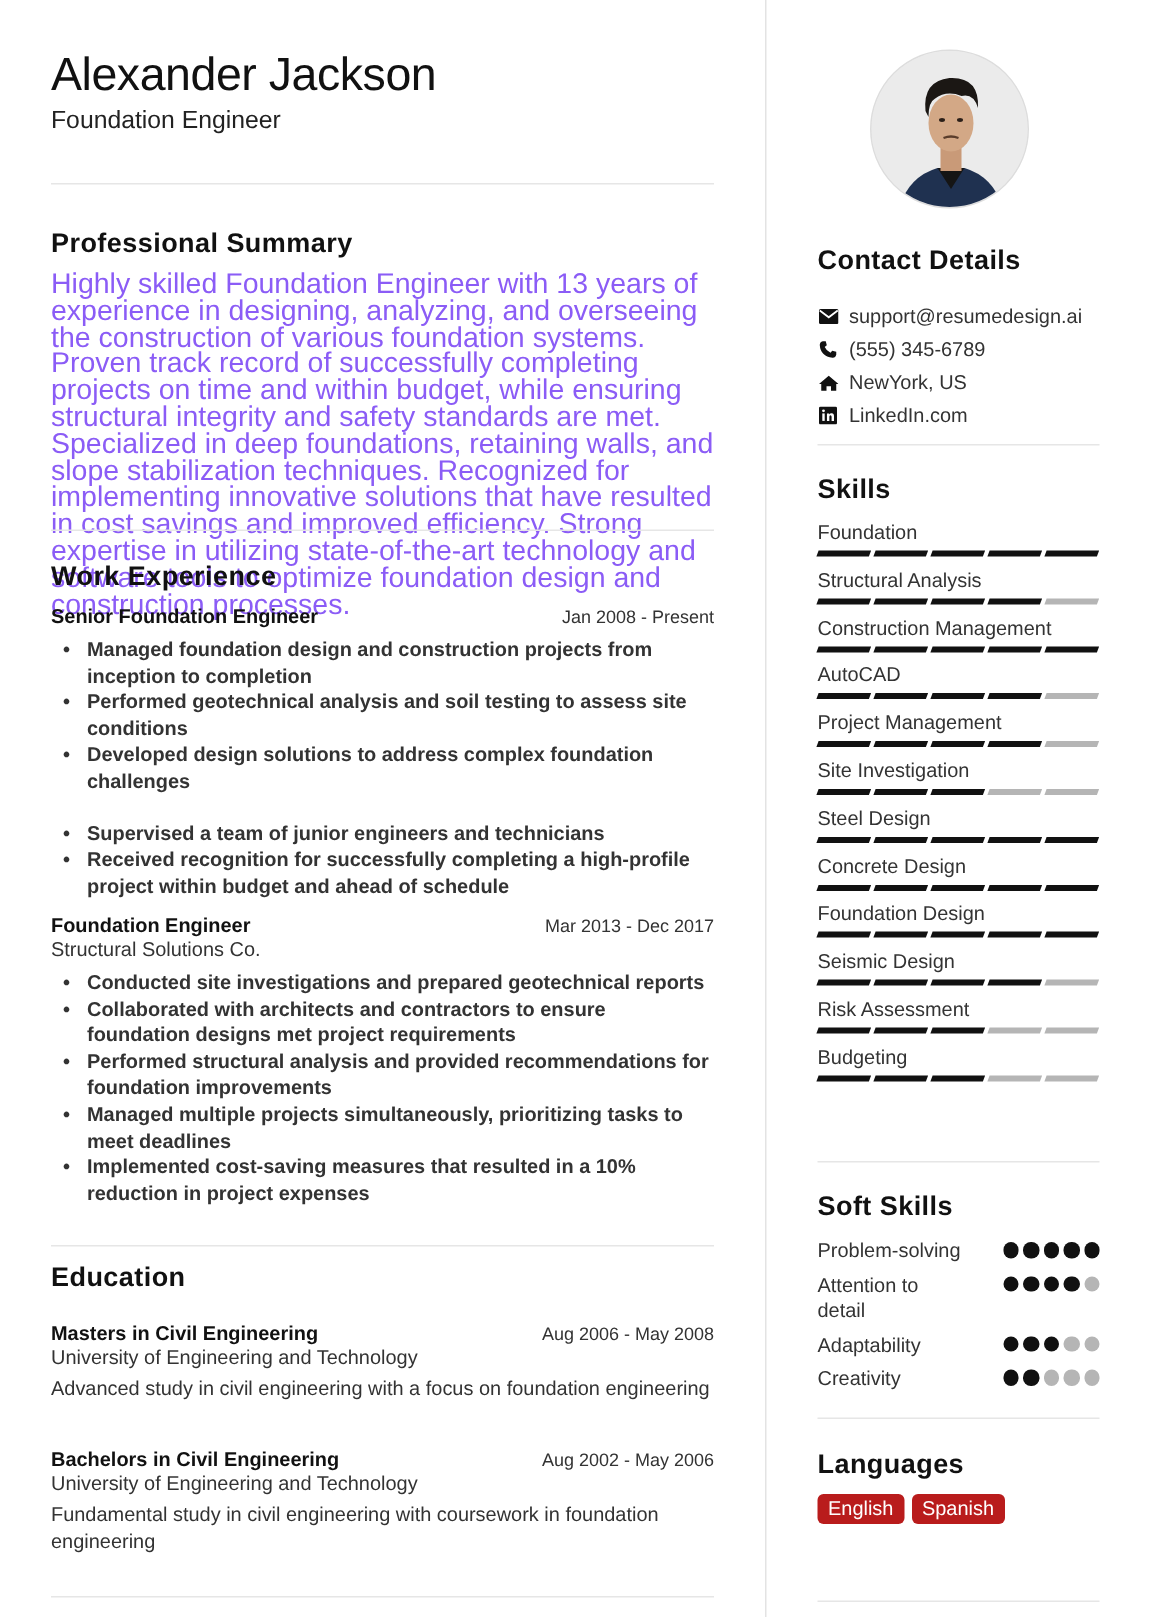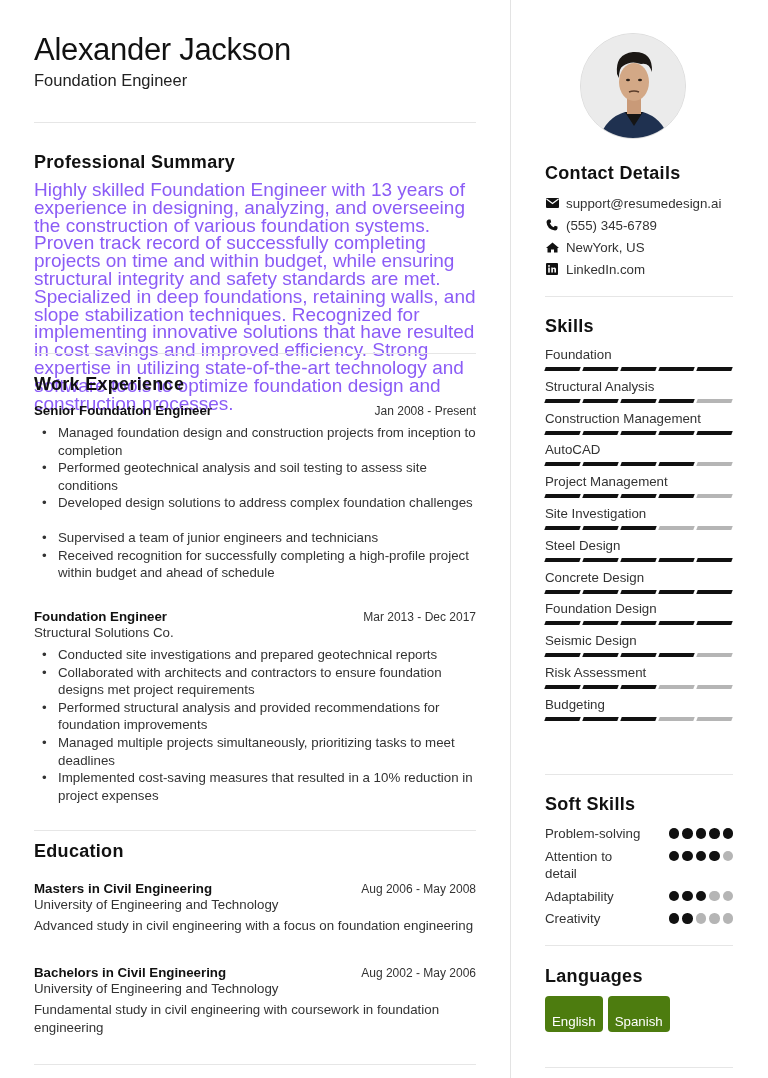--- a/index.html
+++ b/index.html
@@ -18,53 +18,53 @@
   .body-text { font-size: 19px; line-height: 17.8px; color: #8b5cf6; }
 
   .summary { position: absolute; left: 0; top: 181px; width: 442px; }
 
   .job { position: absolute; left: 0; width: 442px; }
   .job-head { display: flex; justify-content: space-between; align-items: baseline; }
   .job-title { font-size: 13.3px; font-weight: 700; color: #111; }
   .job-dates { font-size: 12px; color: #333; }
   .job-company { font-size: 13.3px; color: #333; margin-top: 1px; }
   .bullets { list-style: none; margin-top: 6px; padding-left: 24px; }
-  .bullets li { position: relative; font-size: 13.3px; line-height: 17.6px; color: #333; }
+  .bullets li { position: relative; font-size: 13.3px; line-height: 17.6px; color: #333; font-weight: bold; }
   .bullets li::before { content: "•"; position: absolute; left: -16px; top: 0; color: #333; }
   .bullets li.gap { margin-top: 17px; }
 
   .edu { position: absolute; left: 0; width: 442px; }
   .edu-desc { font-size: 13.3px; line-height: 17.6px; color: #333; margin-top: 5px; }
 
   
   .photo { position: absolute; left: 35px; top: 33px; width: 106px; height: 106px; border-radius: 50%; overflow: hidden; border: 1px solid #ddd; background: #ececec; }
   .r-title { position: absolute; left: 0; font-size: 18px; font-weight: 700; color: #111; letter-spacing: 0.3px; }
   .r-hr { position: absolute; left: 0; width: 188px; height: 1px; background: #e6e6e6; }
 
   .contact { position: absolute; left: 0; top: 196px; width: 188px; }
-  .contact-row { display: flex; align-items: flex-start; height: 22px; }
+  .contact-row { display: flex; align-items: flex-end; height: 22px; }
   .c-icon { width: 14px; height: 14px; margin-right: 7px; display: inline-flex; align-items: center; justify-content: center; }
   .c-text { font-size: 13.3px; color: #333; }
 
   .skills { position: absolute; left: 0; top: 346px; width: 188px; }
   .skill { height: 31.8px; }
   .skill-name { font-size: 13.3px; color: #333; line-height: 17px; }
   .bar { display: flex; gap: 3px; margin-top: 4px; }
   .seg { width: 35px; height: 4px; background: #111; transform: skewX(-20deg); }
   .seg.off { background: #b5b5b5; }
 
   .soft { position: absolute; left: 0; top: 825px; width: 188px; }
   .soft-row { display: flex; justify-content: space-between; align-items: flex-start; margin-bottom: 5px; }
   .soft-name { font-size: 13.3px; color: #333; line-height: 17.5px; width: 100px; }
   .dots { display: flex; gap: 3px; margin-top: 3px; }
   .dot { width: 10.5px; height: 10.5px; border-radius: 50%; background: #111; }
   .dot.off { background: #b5b5b5; }
 
   .langs { position: absolute; left: 0; top: 996px; display: flex; gap: 5px; }
-  .lang { background: #4d7c0f; color: #fff; font-size: 13.3px; padding: 18px 7px 3px; border-radius: 4px; }
+  .lang { background: #b91c1c; color: #fff; font-size: 13.3px; padding: 2px 7px 3px; border-radius: 4px; }
 </style>
 </head>
 <body>
 
 <div class="vline"></div>
 
 <div class="left">
   <h1 class="name">Alexander Jackson</h1>
   <div class="role">Foundation Engineer</div>
   <div class="hr" style="top:122px"></div>

